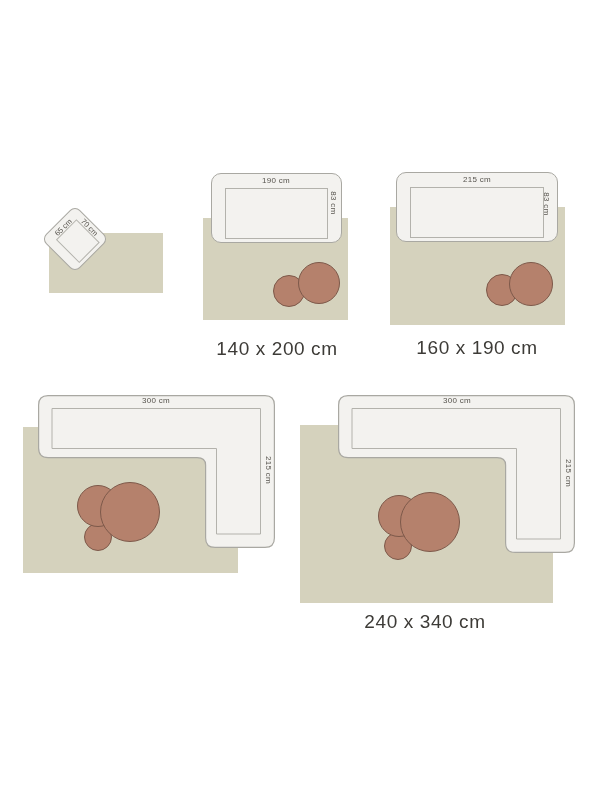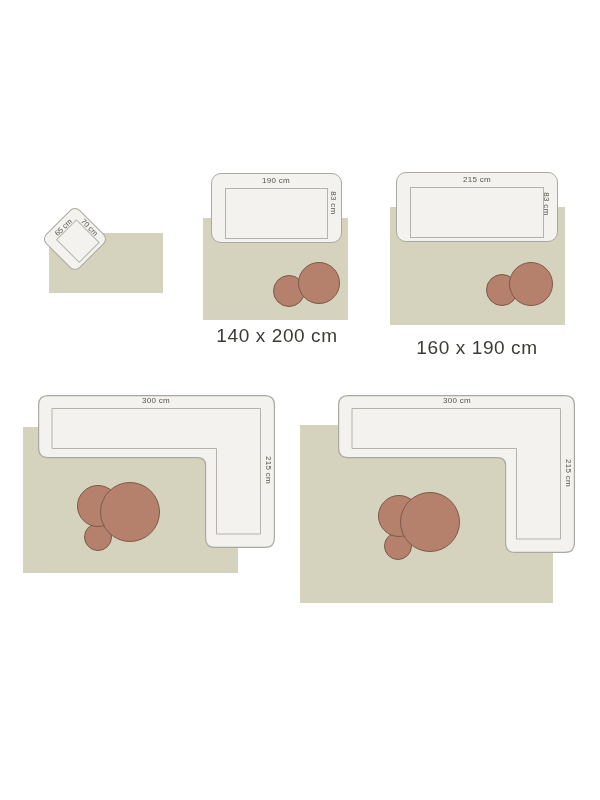--- a/index.html
+++ b/index.html
@@ -35,21 +35,21 @@
   </div>
 
   <div class="rug" style="left:203px;top:218px;width:145px;height:102px"></div>
   <div class="sofa" style="left:211px;top:173px;width:131px;height:70px">
     <div class="sofa-inner" style="left:13px;top:14px;width:103px;height:51px"></div>
   </div>
   <div class="dim" style="left:236px;top:176px">190 cm</div>
   <div class="dim rot" style="left:313px;top:198px">83 cm</div>
   <div class="circle" style="left:273px;top:275px;width:32px;height:32px"></div>
   <div class="circle" style="left:298px;top:262px;width:42px;height:42px"></div>
-  <div class="size-label" style="left:192px;top:325px">140 x 200 cm</div>
+  <div class="size-label" style="left:192px;top:338px">140 x 200 cm</div>
 
   <div class="rug" style="left:390px;top:207px;width:175px;height:118px"></div>
   <div class="sofa" style="left:396px;top:172px;width:162px;height:70px">
     <div class="sofa-inner" style="left:13px;top:14px;width:134px;height:51px"></div>
   </div>
   <div class="dim" style="left:437px;top:175px">215 cm</div>
   <div class="dim rot" style="left:526px;top:199px">83 cm</div>
   <div class="circle" style="left:486px;top:274px;width:32px;height:32px"></div>
   <div class="circle" style="left:509px;top:262px;width:44px;height:44px"></div>
   <div class="size-label" style="left:392px;top:337px">160 x 190 cm</div>
@@ -68,14 +68,15 @@
   <div class="rug" style="left:300px;top:425px;width:253px;height:178px"></div>
   <svg class="lsofa" style="left:338px;top:395px" width="237" height="158" viewBox="0 0 237 158">
     <path d="M10 .6 H227 Q236.4 .6 236.4 10 V148 Q236.4 157.4 227 157.4 H177 Q167.6 157.4 167.6 148 V70 Q167.6 62.6 159 62.6 H10 Q.6 62.6 .6 53 V10 Q.6 .6 10 .6 Z" fill="#f3f2ef" stroke="#a9a8a2" stroke-width="1.2"></path>
     <path d="M14 13.5 H222.5 V144 H178.5 V53.5 H14 Z" fill="none" stroke="#b3b2ac" stroke-width="1"></path>
   </svg>
   <div class="dim" style="left:417px;top:396px">300 cm</div>
   <div class="dim rot" style="left:548px;top:468px">215 cm</div>
   <div class="circle" style="left:384px;top:532px;width:28px;height:28px"></div>
   <div class="circle" style="left:378px;top:495px;width:42px;height:42px"></div>
   <div class="circle" style="left:400px;top:492px;width:60px;height:60px"></div>
+  <div class="size-label" style="left:340px;top:611px">240 x 340 cm</div>
 
 </div>
 
 </body></html>

